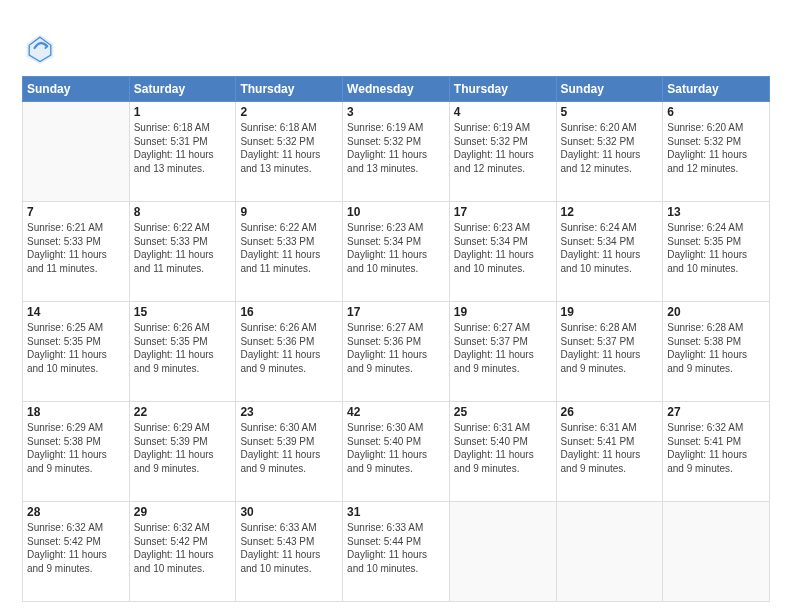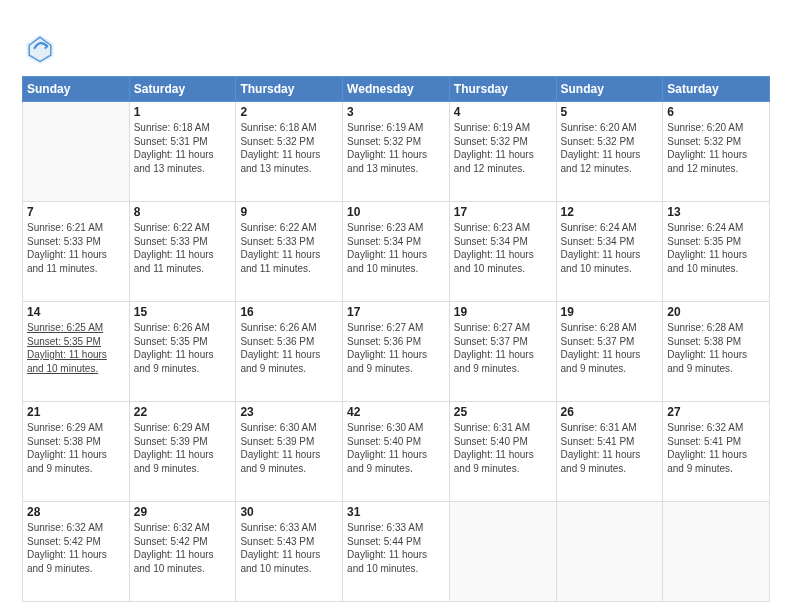--- a/index.html
+++ b/index.html
@@ -230,21 +230,21 @@
             <span class="day-num">13</span>
             <div class="cell-text" style="white-space: pre-line;">Sunrise: 6:24 AM
 Sunset: 5:35 PM
 Daylight: 11 hours
 and 10 minutes.</div>
           </td>
         </tr>
         <tr>
           <td>
             <span class="day-num">14</span>
-            <div class="cell-text" style="white-space: pre-line; text-decoration: underline;">Sunrise: 6:25 AM
+            <div class="cell-text" style="white-space: pre-line;">Sunrise: 6:25 AM
 Sunset: 5:35 PM
 Daylight: 11 hours
 and 10 minutes.</div>
           </td>
           <td>
             <span class="day-num">15</span>
             <div class="cell-text" style="white-space: pre-line;">Sunrise: 6:26 AM
 Sunset: 5:35 PM
 Daylight: 11 hours
 and 9 minutes.</div>
@@ -280,21 +280,21 @@
           <td>
             <span class="day-num">20</span>
             <div class="cell-text" style="white-space: pre-line;">Sunrise: 6:28 AM
 Sunset: 5:38 PM
 Daylight: 11 hours
 and 9 minutes.</div>
           </td>
         </tr>
         <tr>
           <td>
-            <span class="day-num">21</span>
+            <span class="day-num">18</span>
             <div class="cell-text" style="white-space: pre-line;">Sunrise: 6:29 AM
 Sunset: 5:38 PM
 Daylight: 11 hours
 and 9 minutes.</div>
           </td>
           <td>
             <span class="day-num">22</span>
             <div class="cell-text" style="white-space: pre-line;">Sunrise: 6:29 AM
 Sunset: 5:39 PM
 Daylight: 11 hours

